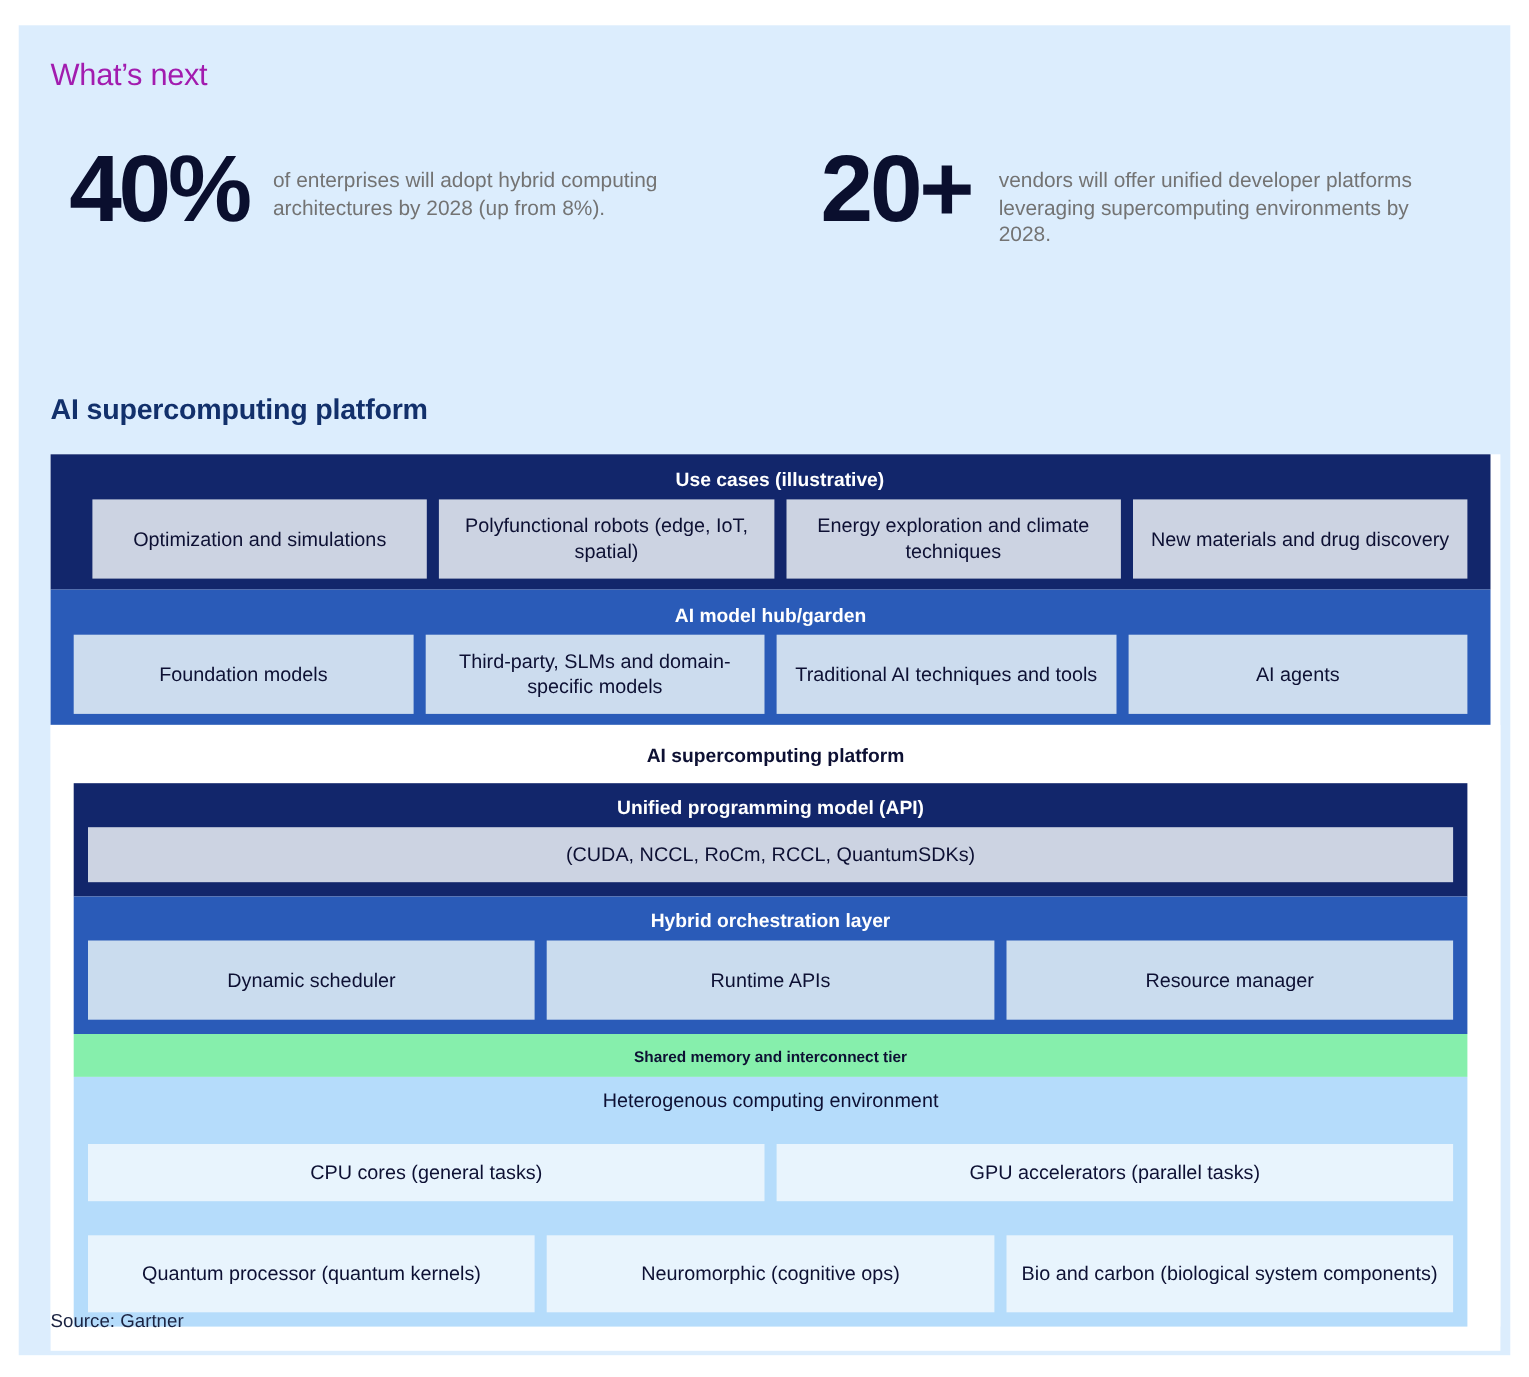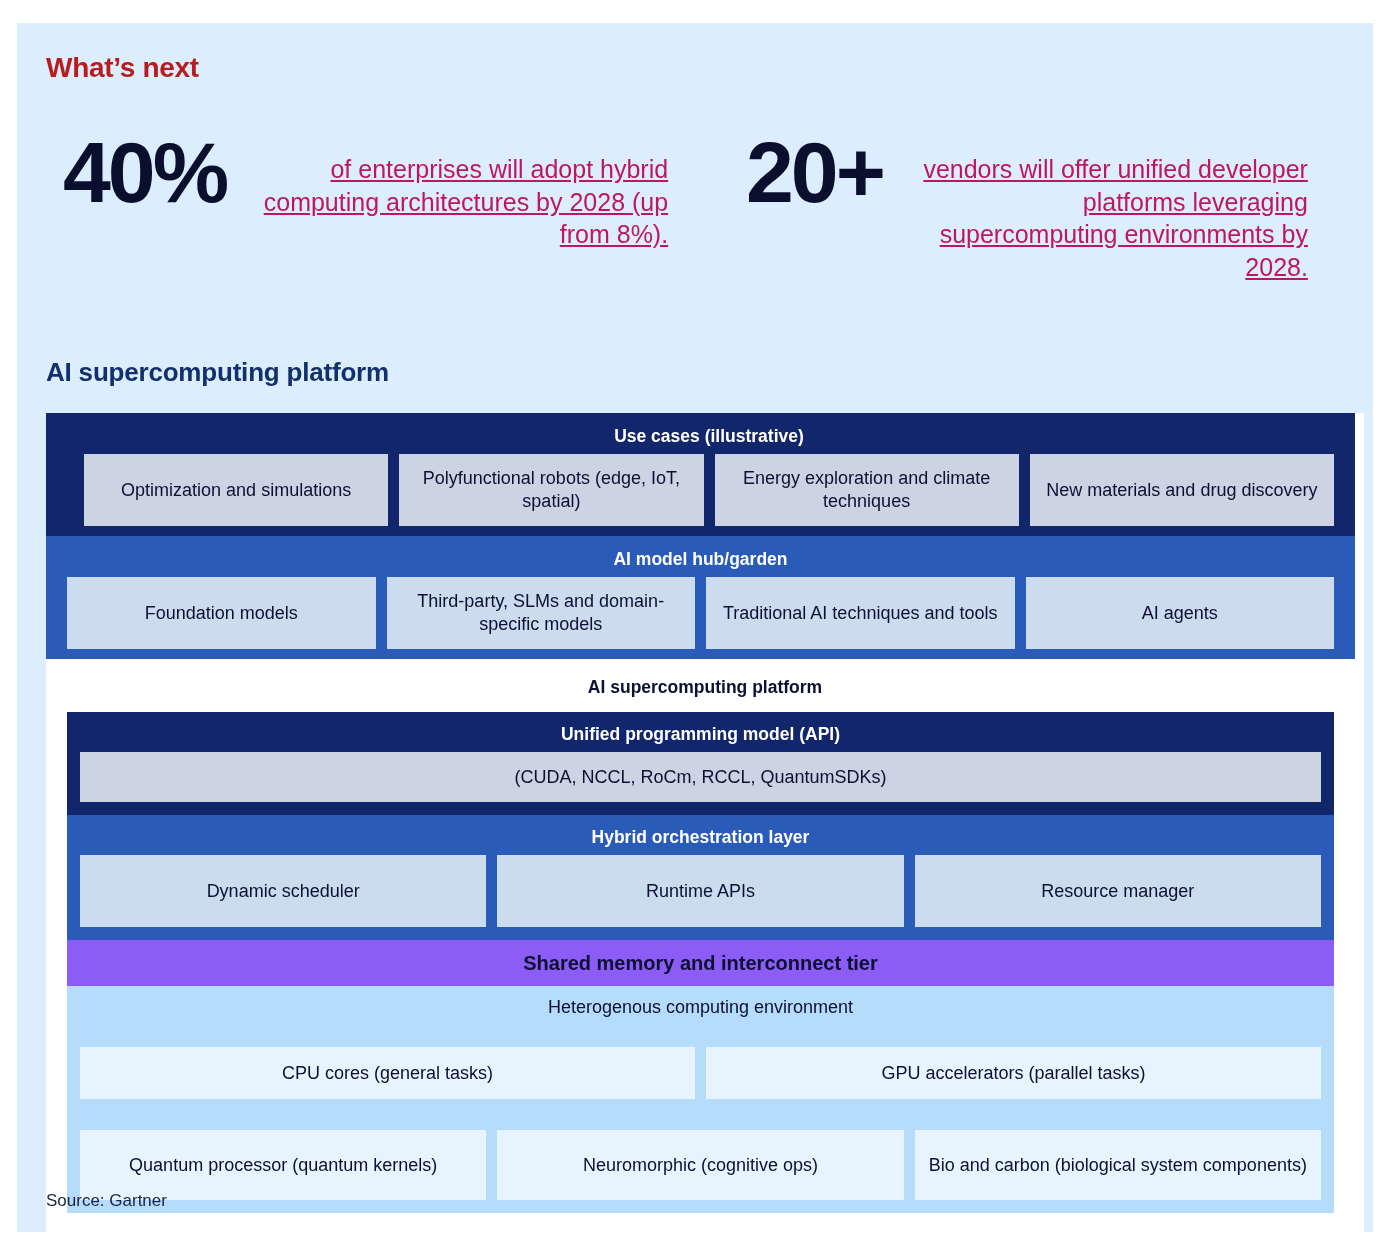--- a/index.html
+++ b/index.html
@@ -27,32 +27,31 @@
     height: 1209px;
     background: #dcedfd;
   }
 
   
   .whats-next {
     position: absolute;
     left: 29px;
     top: 29px;
     font-size: 28px;
-    font-weight: bold;
-    color: #b91c1c;
+    font-weight: normal;
+    color: #a21caf;
     letter-spacing: -0.3px;
   }
 
   .stats {
     position: absolute;
     left: 29px;
     top: 110px;
     width: 1300px;
     display: flex;
-    text-align: right;
   }
 
   .stat {
     display: flex;
     align-items: flex-start;
   }
   .stat-1 { width: 700px; }
   .stat-2 { width: 600px; }
 
   .stat-number {
@@ -60,25 +59,24 @@
     font-weight: bold;
     color: #0a0f2e;
     line-height: 0.93;
     letter-spacing: -3px;
     white-space: nowrap;
   }
   .stat-1 .stat-number { margin-left: 17px; }
   .stat-2 .stat-number { margin-left: 0px; }
 
   .stat-text {
-    font-size: 25px;
-    color: #be185d;
+    font-size: 19px;
+    color: #737373;
     line-height: 1.30;
     padding-top: 20px;
-    text-decoration: underline;
   }
   .stat-1 .stat-text { margin-left: 22px; width: 420px; }
   .stat-2 .stat-text { margin-left: 25px; width: 400px; }
 
   
   .section-title {
     position: absolute;
     left: 29px;
     top: 334px;
     font-size: 26px;
@@ -156,23 +154,23 @@
     display: flex;
     align-items: center;
     justify-content: center;
     font-size: 18px;
     color: #0d1033;
   }
 
   .hybrid-band { background: #2a5bb8; padding: 3px 13px 13px 13px; }
 
   .shared-band {
-    background: #8b5cf6;
-    text-align: center;
-    font-size: 20px;
+    background: #86efac;
+    text-align: center;
+    font-size: 14px;
     font-weight: bold;
     color: #0d1033;
     padding: 12px 0 11px 0;
   }
 
   .hetero-band { background: #b5dcfb; padding: 3px 13px 13px 13px; }
   .hetero-title {
     text-align: center;
     font-size: 18px;
     color: #0d1033;

